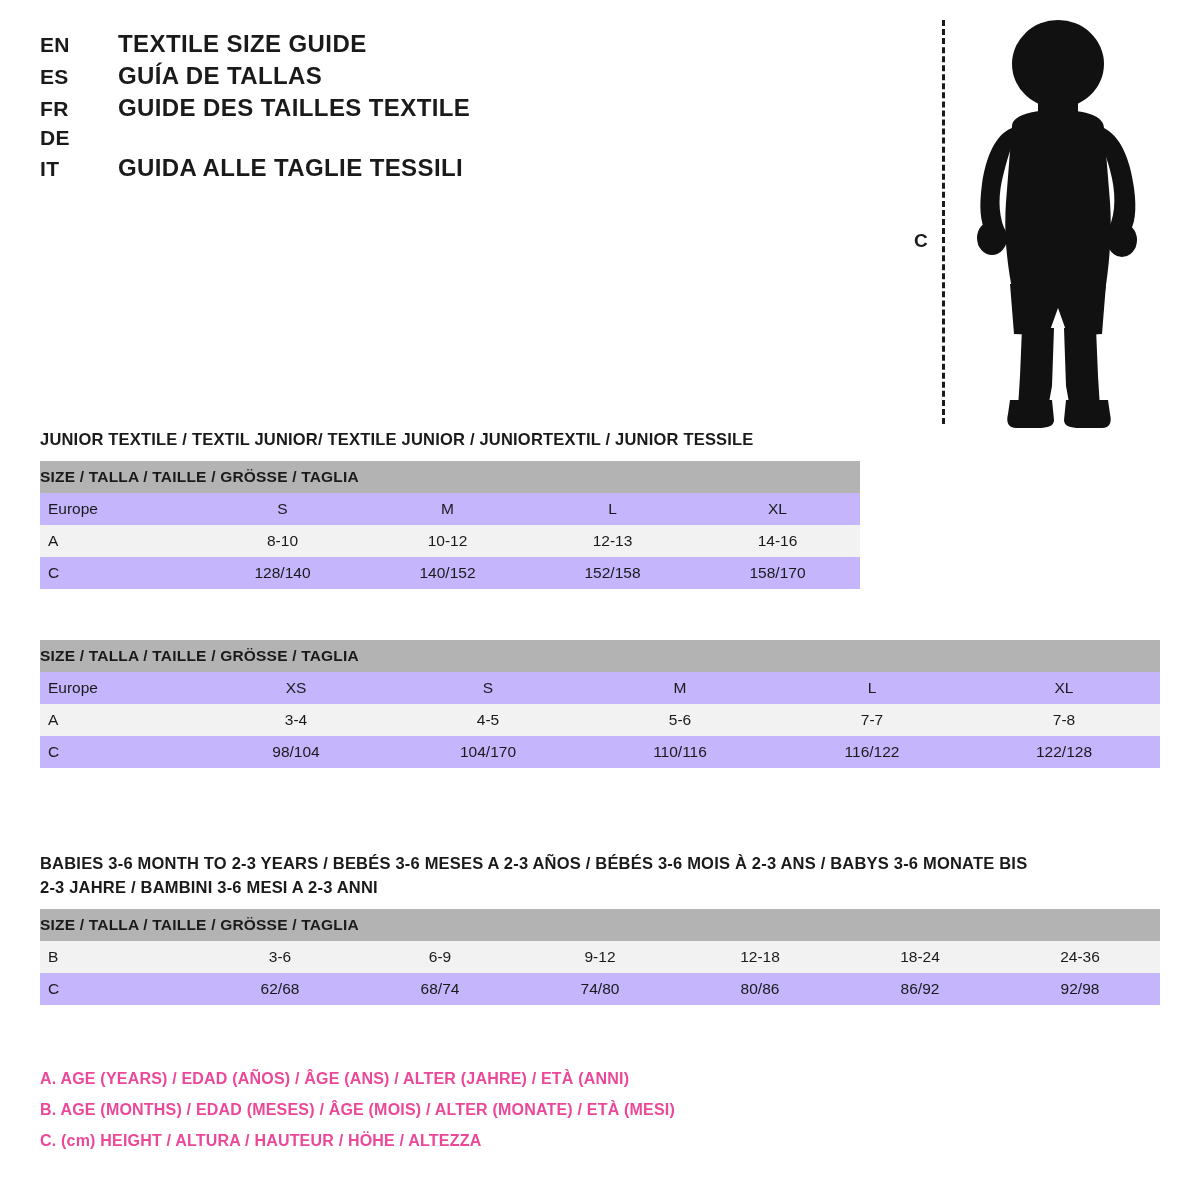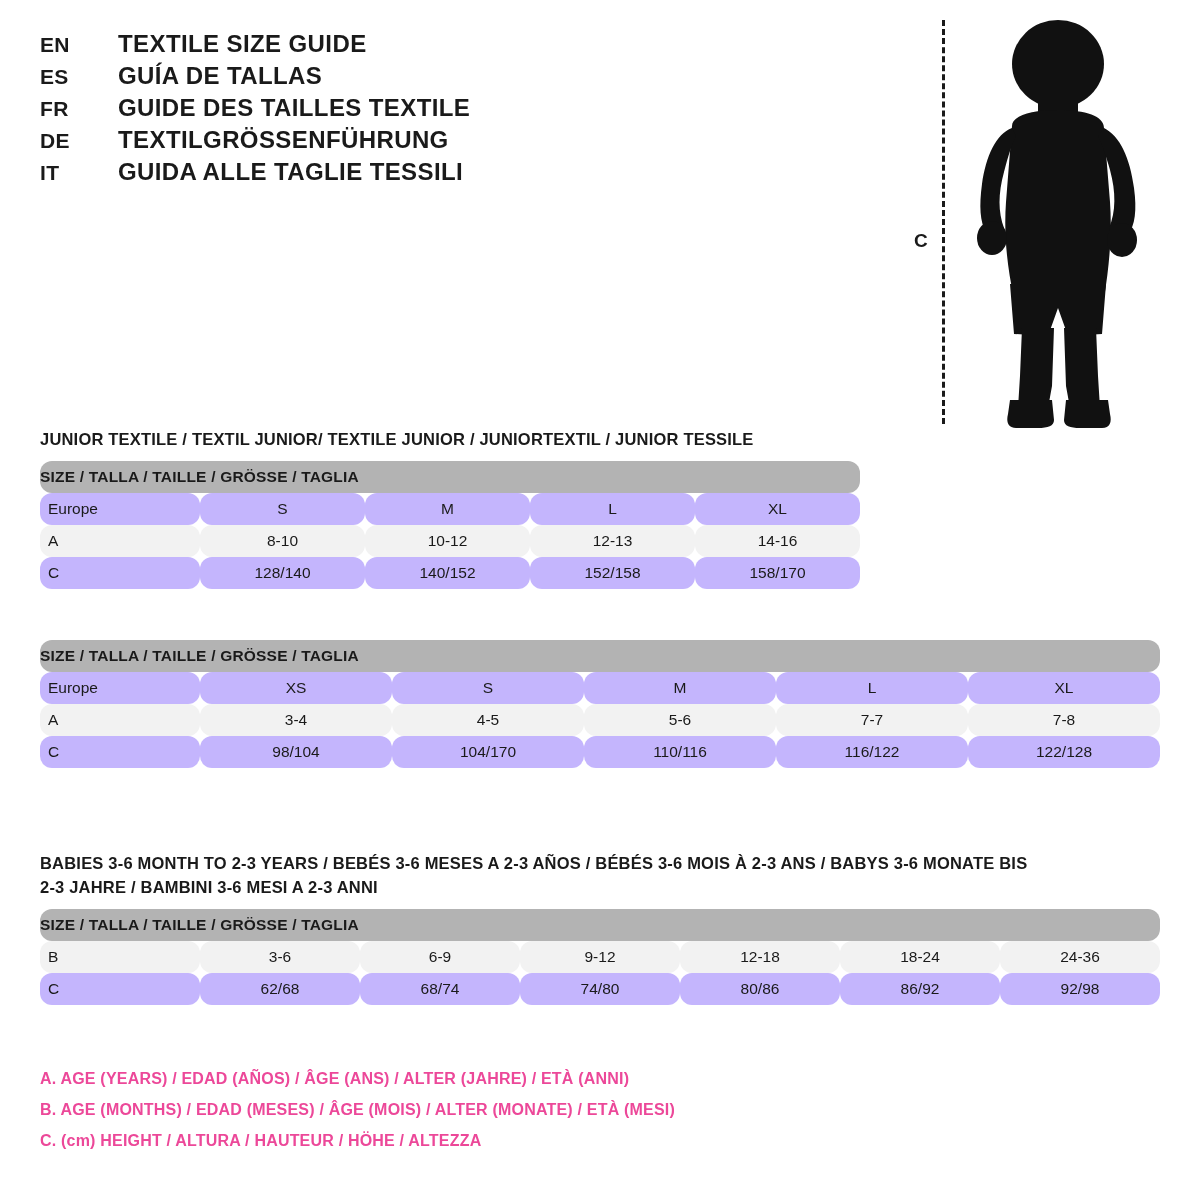--- a/index.html
+++ b/index.html
@@ -99,21 +99,20 @@
   
   table.size-table {
     border-collapse: collapse;
     table-layout: fixed;
     font-size: 15.5px;
   }
   table.size-table td {
     padding: 5px 0 5px 0;
     height: 22px;
     color: #1a1a1a;
-    border-radius: 12px;
   }
   .hdr-band td {
     background: #b3b3b3;
     font-weight: 700;
     font-size: 15.5px;
     letter-spacing: 0.2px;
     padding-left: 8px;
   }
   .row-light td { background: #f2f2f2; }
   .row-white td { background: #c4b5fd; }
@@ -151,21 +150,20 @@
     <div class="title-row">
       <span class="title-lang">ES</span>
       <span class="title-text">GUÍA DE TALLAS</span>
     </div>
     <div class="title-row">
       <span class="title-lang">FR</span>
       <span class="title-text">GUIDE DES TAILLES TEXTILE</span>
     </div>
     <div class="title-row">
       <span class="title-lang">DE</span>
-      <span class="title-text">TEXTILGRÖSSENFÜHRUNG</span>
     </div>
     <div class="title-row">
       <span class="title-lang">IT</span>
       <span class="title-text">GUIDA ALLE TAGLIE TESSILI</span>
     </div>
   </div>
 
   <div class="figure-area">
     <span class="figure-label">C</span>
     <div class="dashline"></div>

